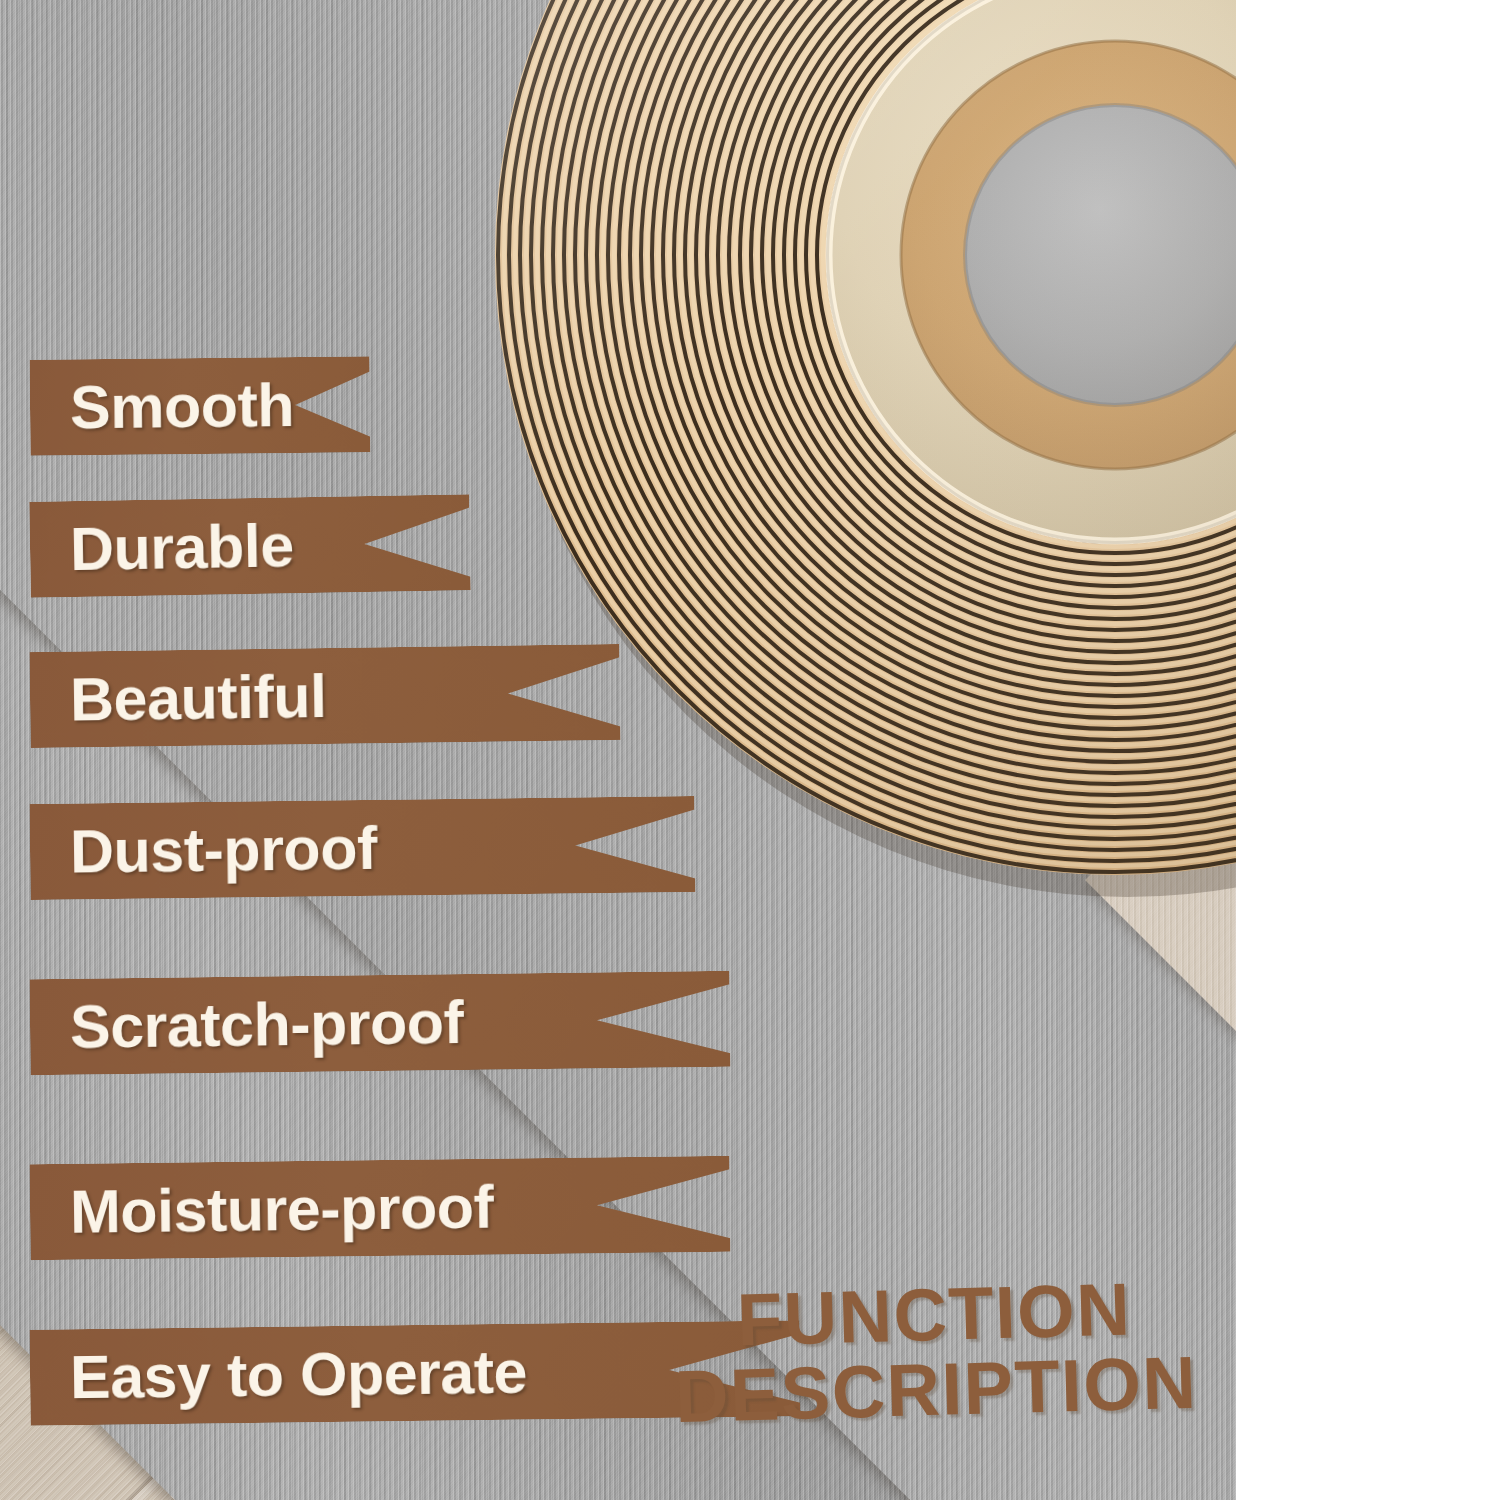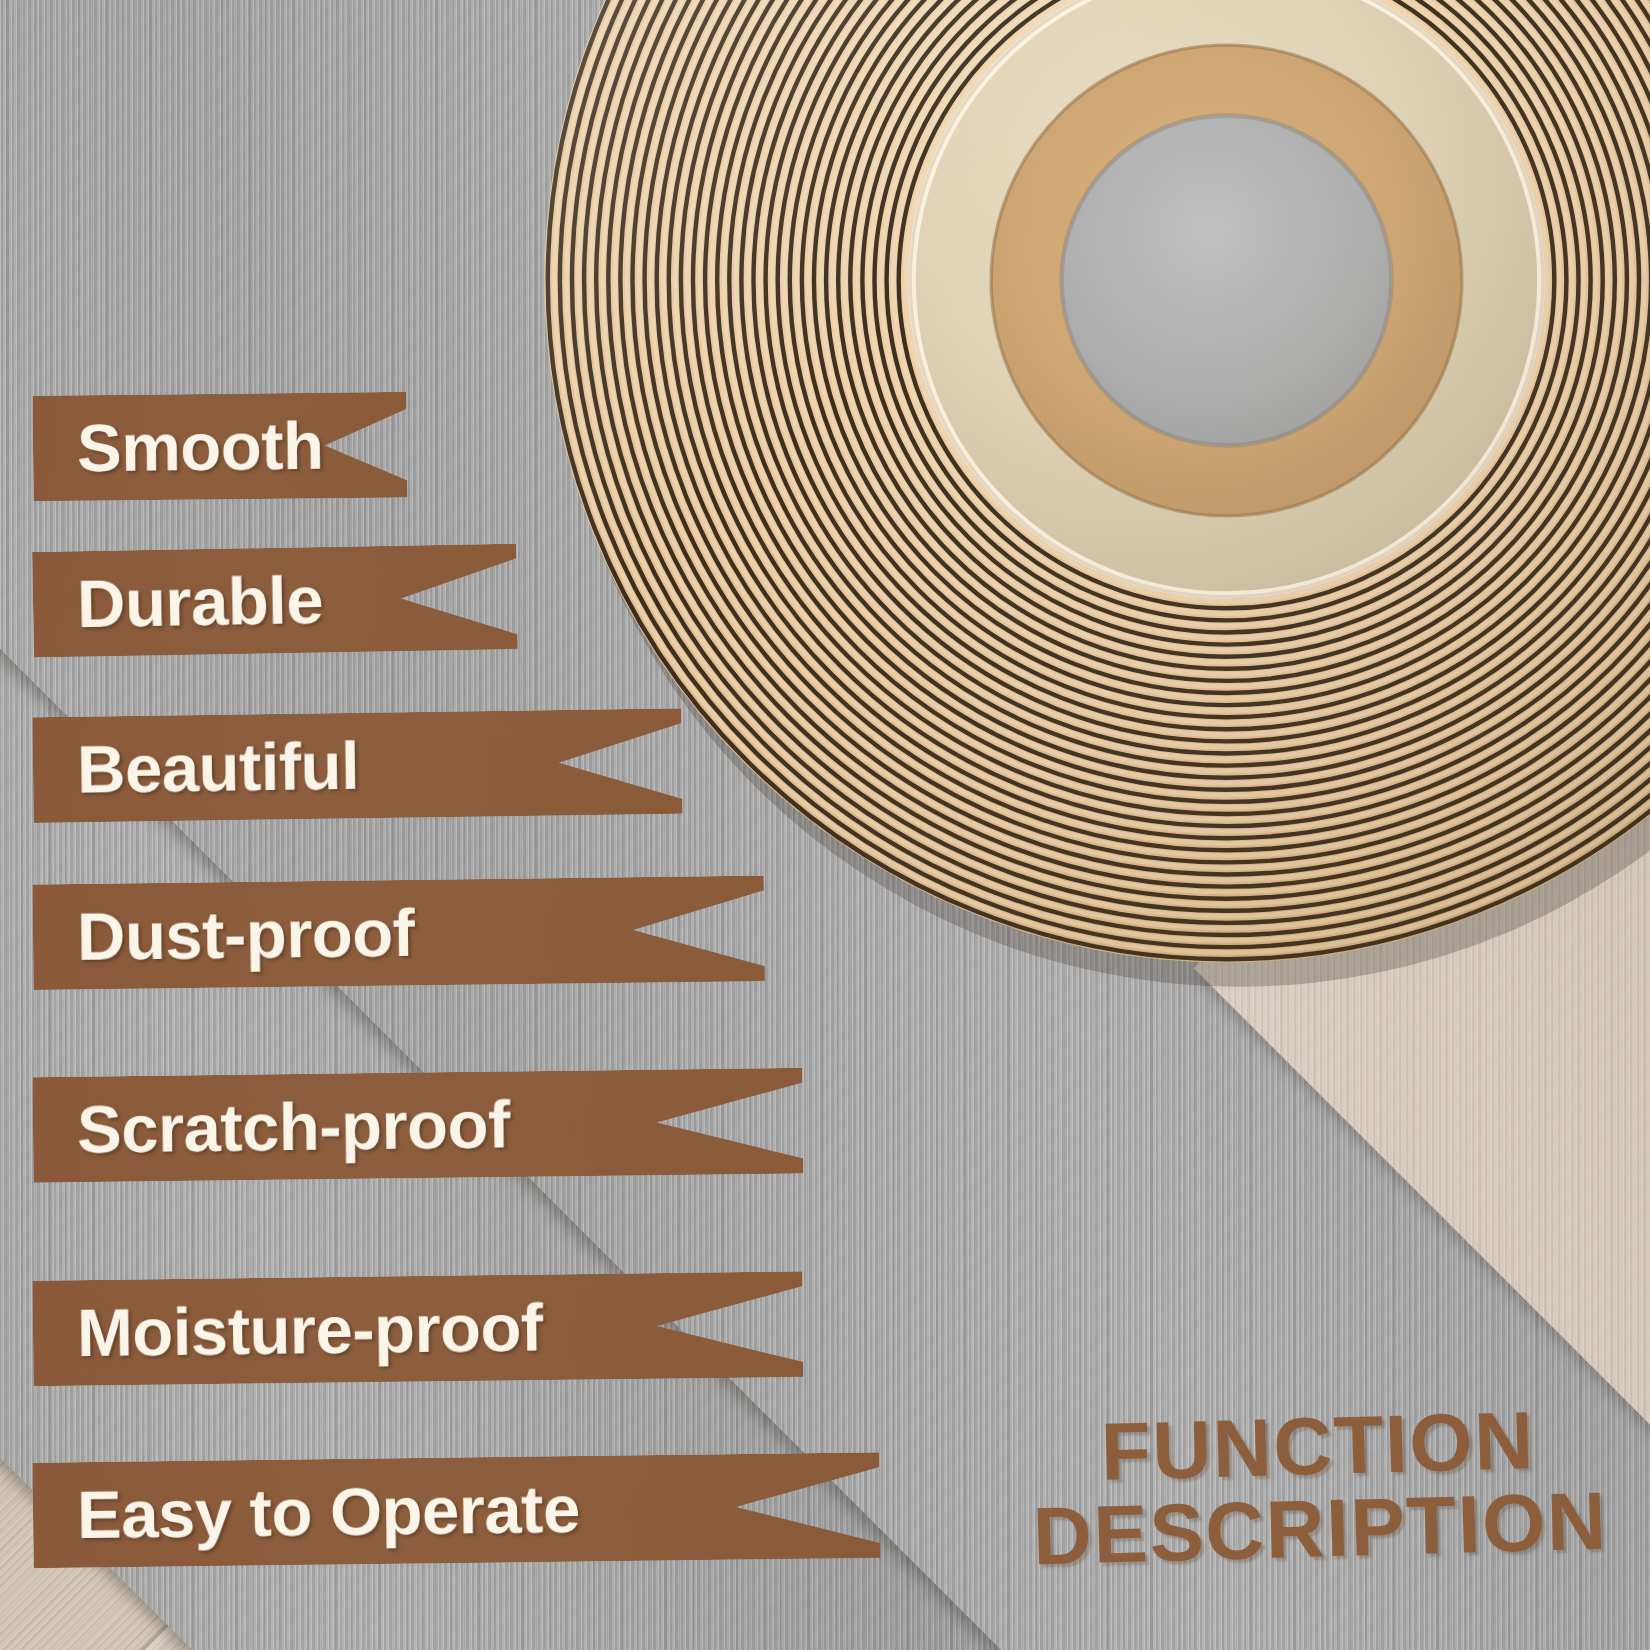--- a/index.html
+++ b/index.html
@@ -6,21 +6,21 @@
     margin: 0;
     padding: 0;
     background: #ffffff;
   }
   body {
     font-family: "Liberation Sans", sans-serif;
   }
 
   #stage {
     position: relative;
-    width: 1500px;
+    width: 1236px;
     height: 1500px;
     overflow: hidden;
     background: #5eead4;
   }
 
   
   .bg-layer {
     position: absolute;
     inset: 0;
     overflow: hidden;

